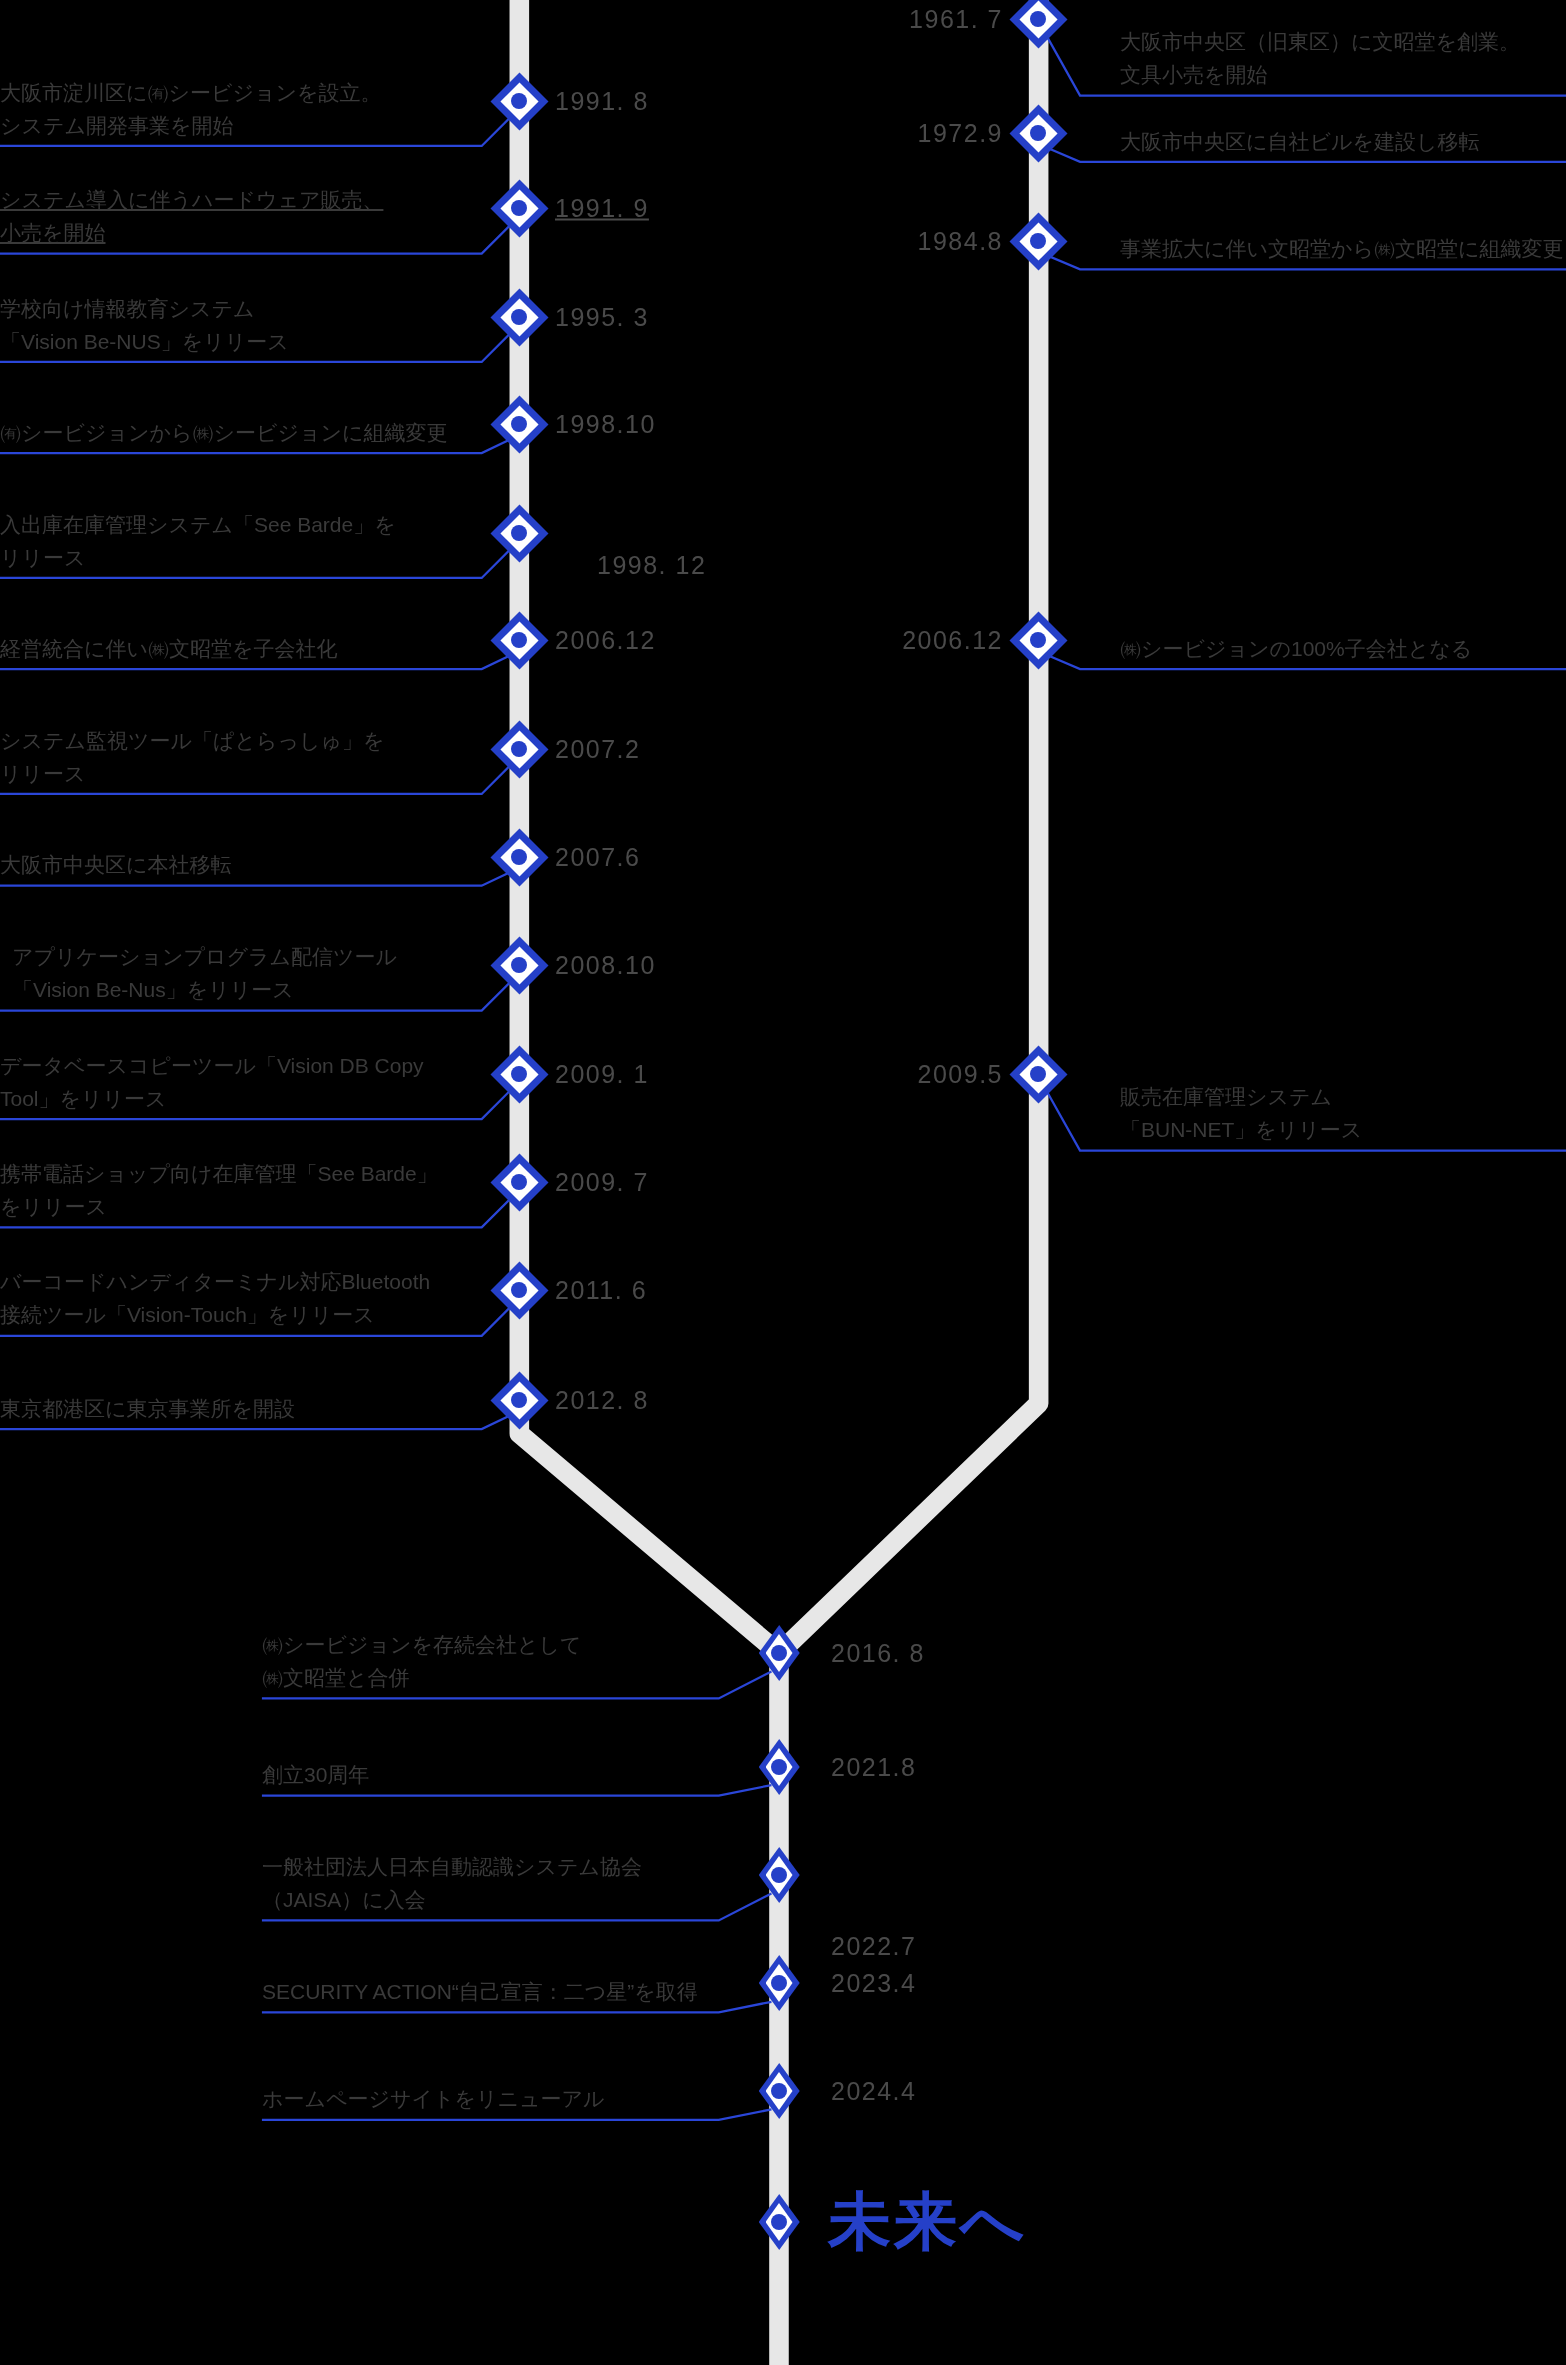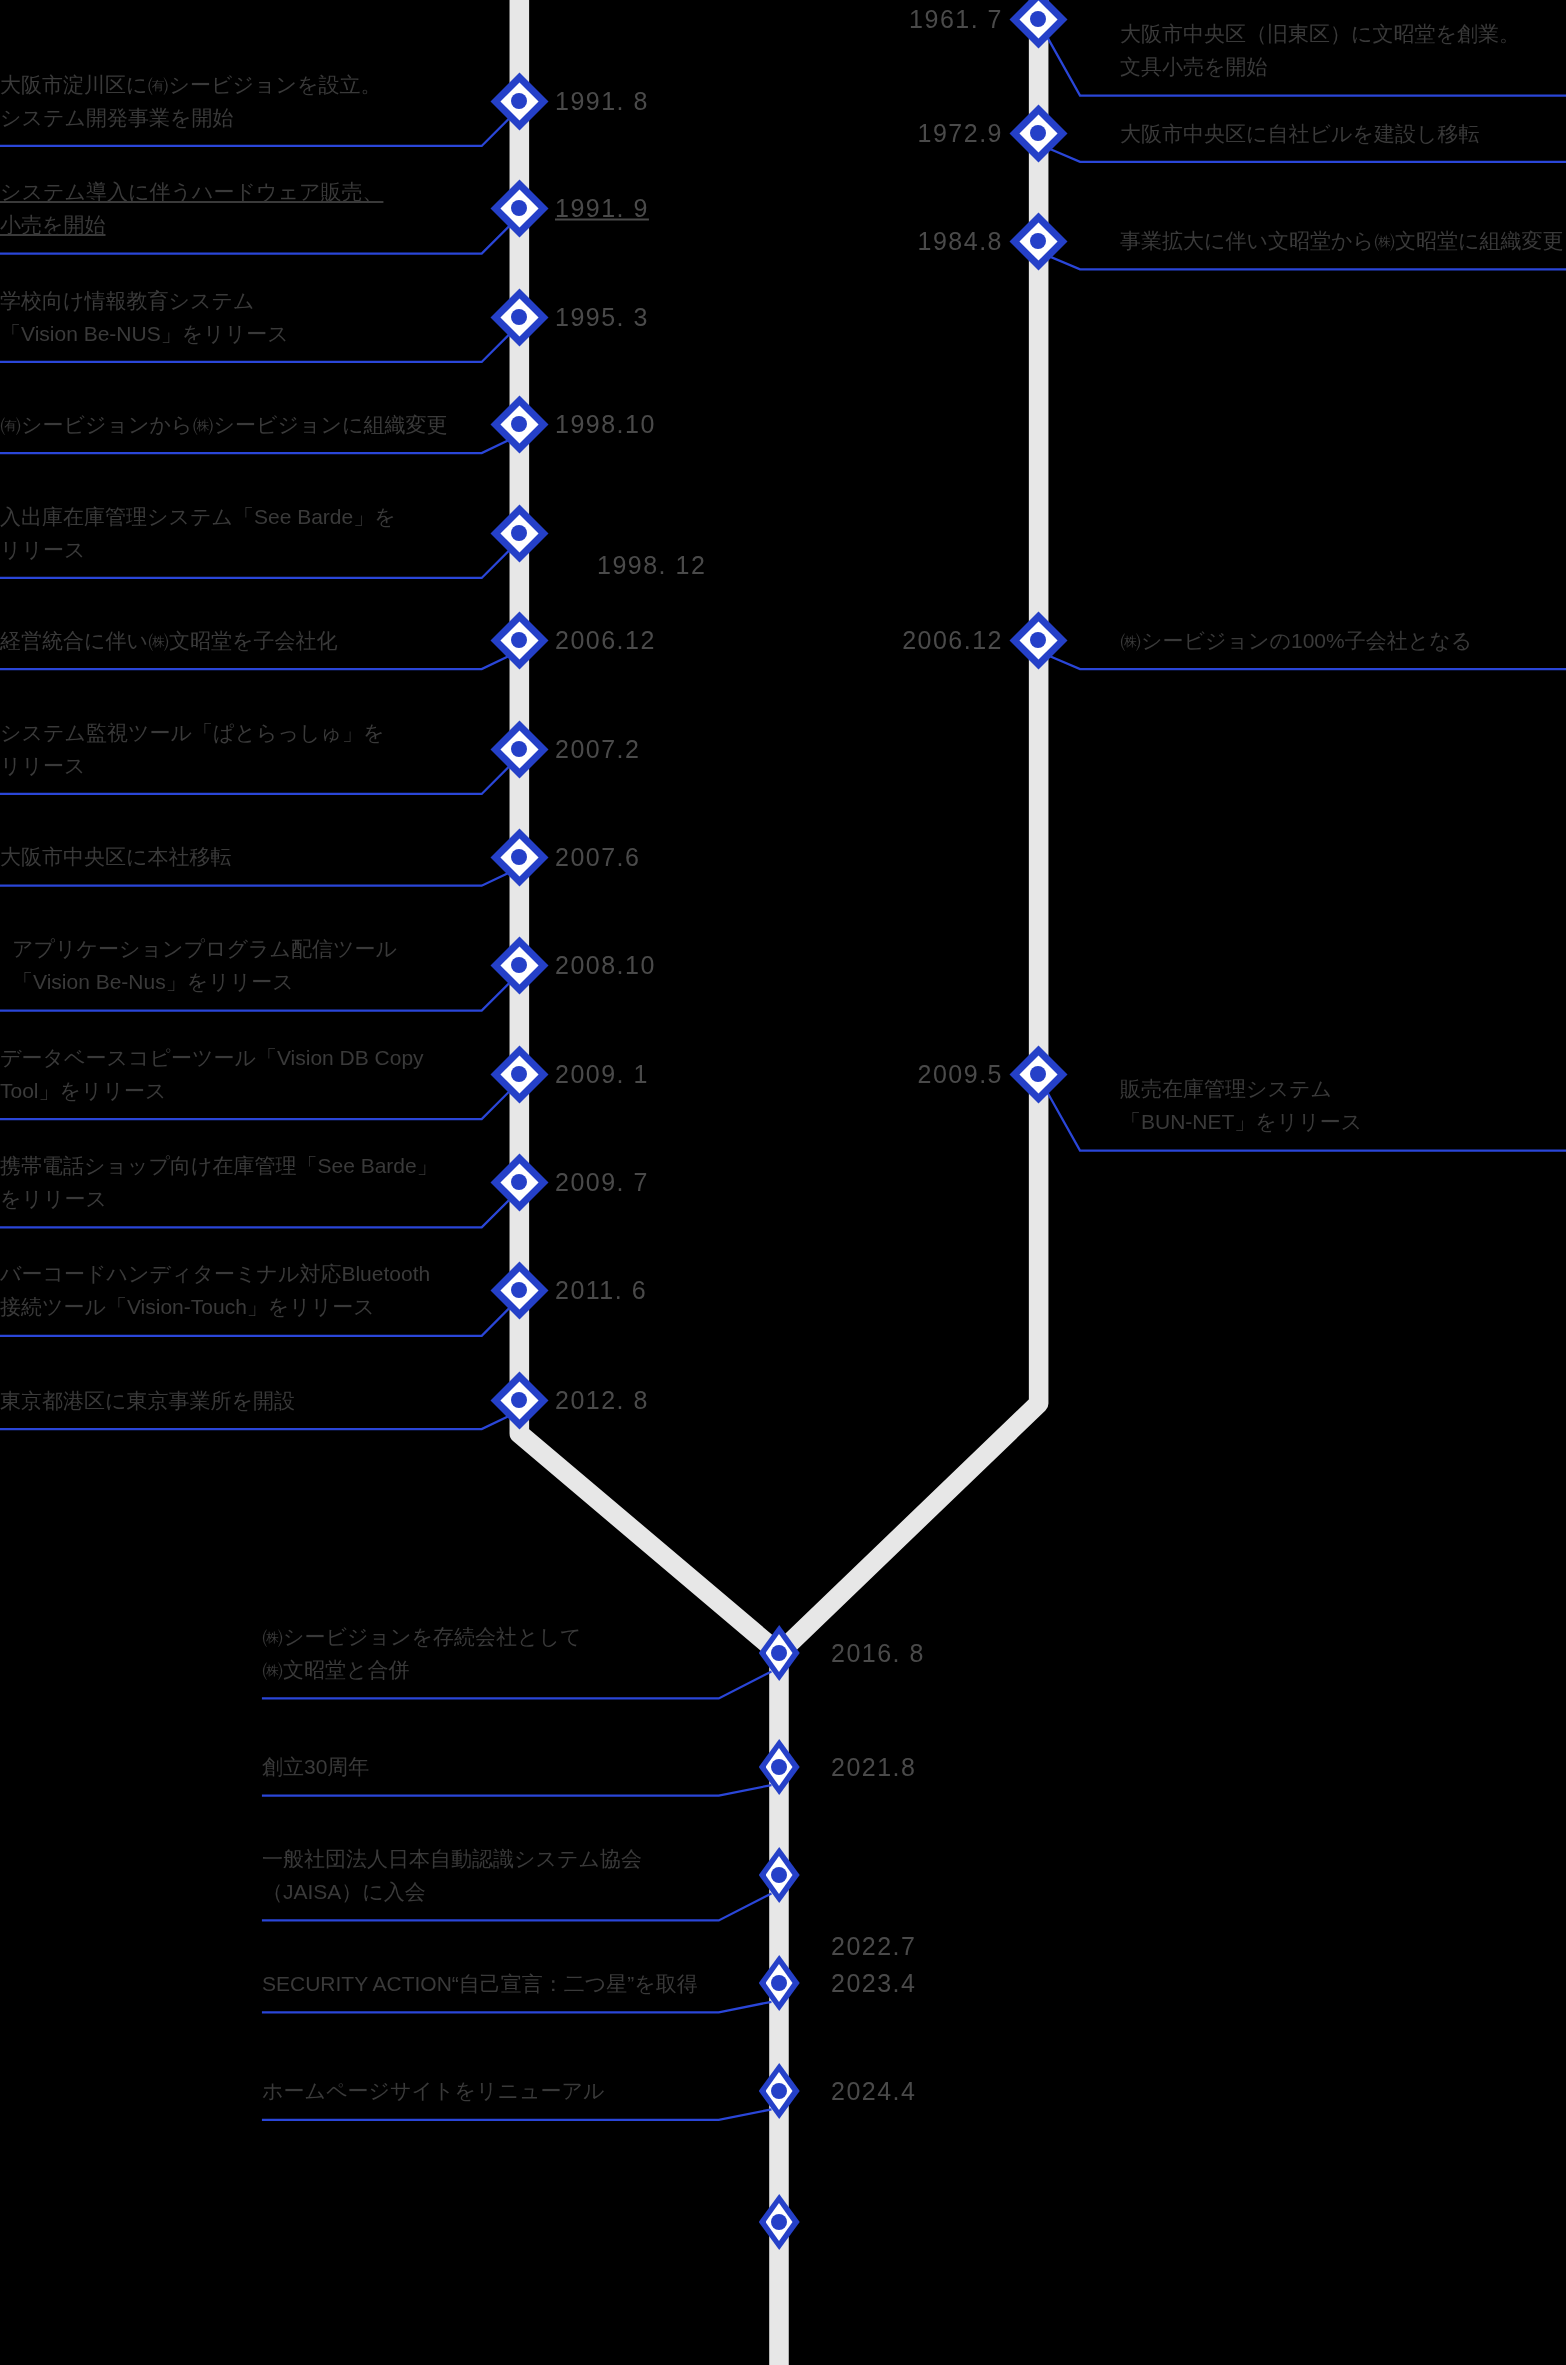--- a/index.html
+++ b/index.html
@@ -57,21 +57,21 @@
     position:absolute;z-index:7;color:#4a4a4a;
     font-size:25px;letter-spacing:1.5px;white-space:nowrap;
     font-family:"Liberation Sans","DejaVu Sans",sans-serif;
   }
   .year.right-of{transform:translateY(-50%);}
   .year.left-of{transform:translate(-100%,-50%);}
 
   
   .event{
     position:absolute;z-index:7;color:#3a3a3a;
-    font-size:21px;line-height:33px;white-space:pre-line;
+    font-size:21px;line-height:33px;white-space:pre-line;margin-top:8px;
   }
   .event.to-left{text-align:left;}
   .event.to-right{text-align:left;}
 
   
   #future{
     position:absolute;z-index:8;color:#2540c8;
     font-size:63px;font-weight:bold;letter-spacing:3px;white-space:nowrap;
   }
 </style>
@@ -287,14 +287,15 @@
       </div>
       <div class="year right-of" style="left: 831px; top: 2091px;">2024.4</div>
       <div class="event to-left" style="left: 262px; top: 2074px;">ホームページサイトをリニューアル</div>
       <div class="node tall" style="left: 779px; top: 2222px;">
         <div class="dia-outer"></div>
         <div class="dia-inner"></div>
         <div class="dia-dot"></div>
       </div>
     </div>
 
+  <div id="future" style="left: 828px; top: 2222px; transform: translateY(-50%);">未来へ</div>
 </div>
 
 
 </body></html>

